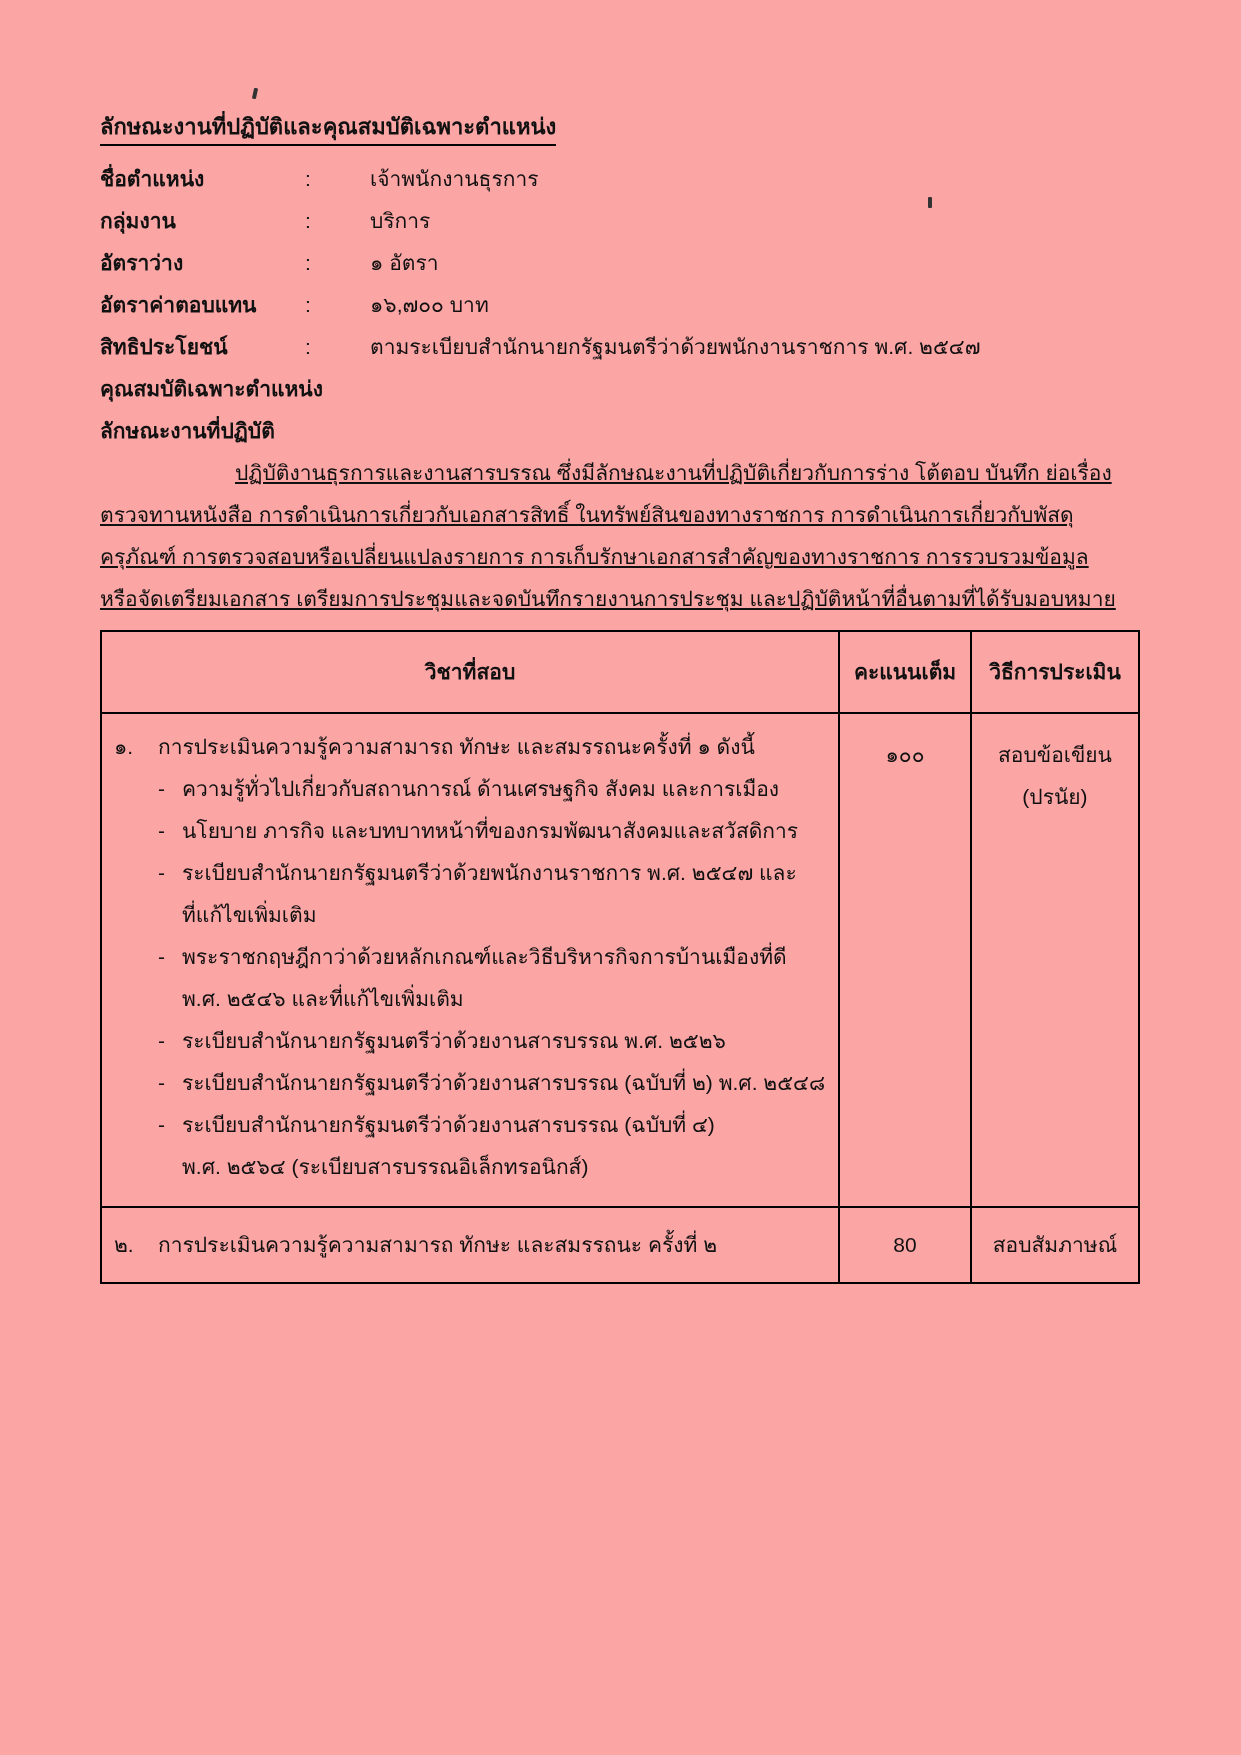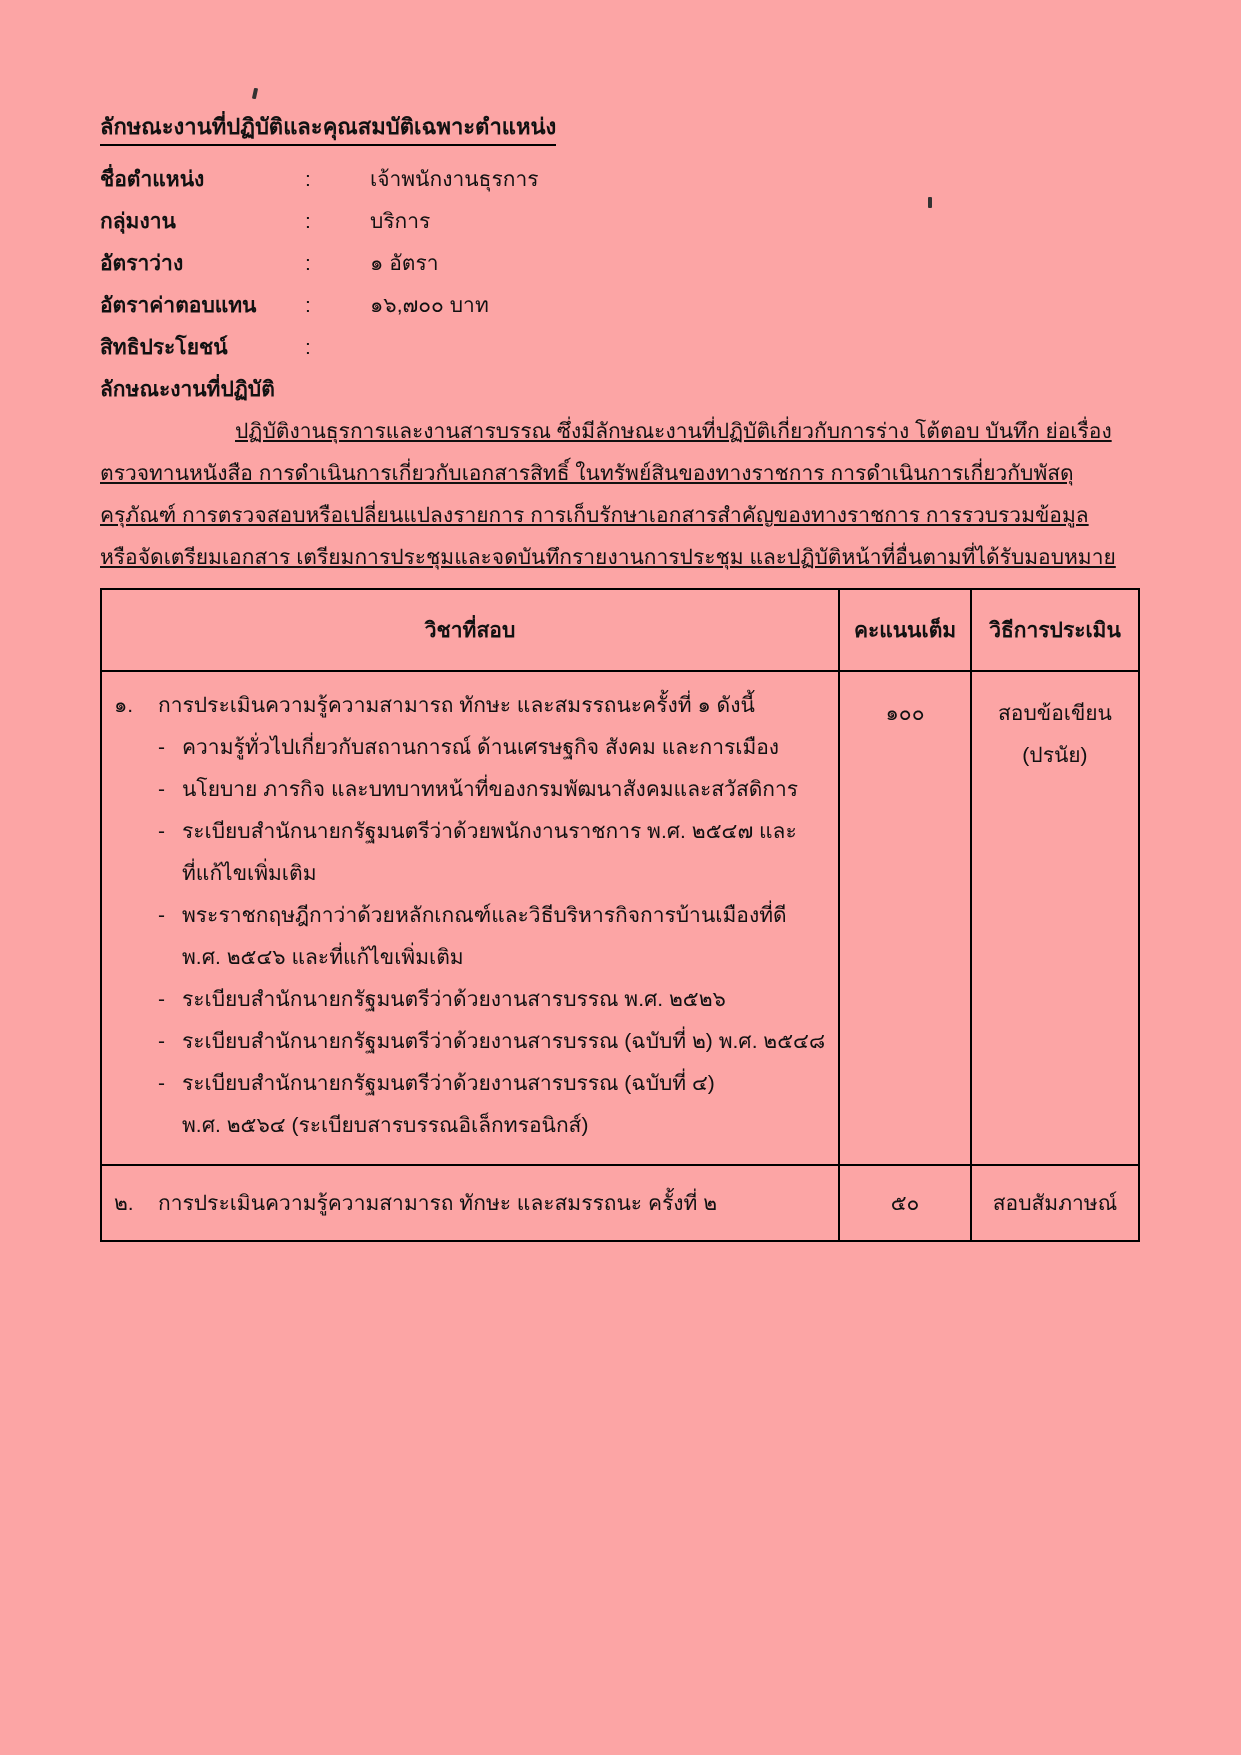--- a/index.html
+++ b/index.html
@@ -123,22 +123,24 @@
       <span class="info-value">๑ อัตรา</span>
     </div>
     <div class="info-row">
       <span class="info-label">อัตราค่าตอบแทน</span>
       <span class="info-colon">:</span>
       <span class="info-value">๑๖,๗๐๐ บาท</span>
     </div>
     <div class="info-row">
       <span class="info-label">สิทธิประโยชน์</span>
       <span class="info-colon">:</span>
-    </div>
-    <div class="info-row">
+      <span class="info-value">ตามระเบียบสำนักนายกรัฐมนตรีว่าด้วยพนักงานราชการ พ.ศ. ๒๕๔๗</span>
+    </div>
+    <div class="info-row">
+      <span class="info-label span2">คุณสมบัติเฉพาะตำแหน่ง</span>
     </div>
 
     <div class="subheading">ลักษณะงานที่ปฏิบัติ</div>
 
     <p class="para">ปฏิบัติงานธุรการและงานสารบรรณ ซึ่งมีลักษณะงานที่ปฏิบัติเกี่ยวกับการร่าง โต้ตอบ บันทึก ย่อเรื่อง
 ตรวจทานหนังสือ การดำเนินการเกี่ยวกับเอกสารสิทธิ์ ในทรัพย์สินของทางราชการ การดำเนินการเกี่ยวกับพัสดุ
 ครุภัณฑ์ การตรวจสอบหรือเปลี่ยนแปลงรายการ การเก็บรักษาเอกสารสำคัญของทางราชการ การรวบรวมข้อมูล
 หรือจัดเตรียมเอกสาร เตรียมการประชุมและจดบันทึกรายงานการประชุม และปฏิบัติหน้าที่อื่นตามที่ได้รับมอบหมาย</p>
 
 
@@ -200,20 +202,20 @@
           <td class="cell-method">สอบข้อเขียน
 (ปรนัย)</td>
         </tr>
         <tr class="row2">
           <td class="cell-subject">
             <div class="num-row">
               <span class="num">๒.</span>
               <span class="title">การประเมินความรู้ความสามารถ ทักษะ และสมรรถนะ ครั้งที่ ๒</span>
             </div>
           </td>
-          <td class="cell-score">๕๐</td>
+          <td class="cell-score">80</td>
           <td class="cell-method">สอบสัมภาษณ์</td>
         </tr>
       </tbody>
     </table>
 
   </div>
 </div>
 
 </body></html>

